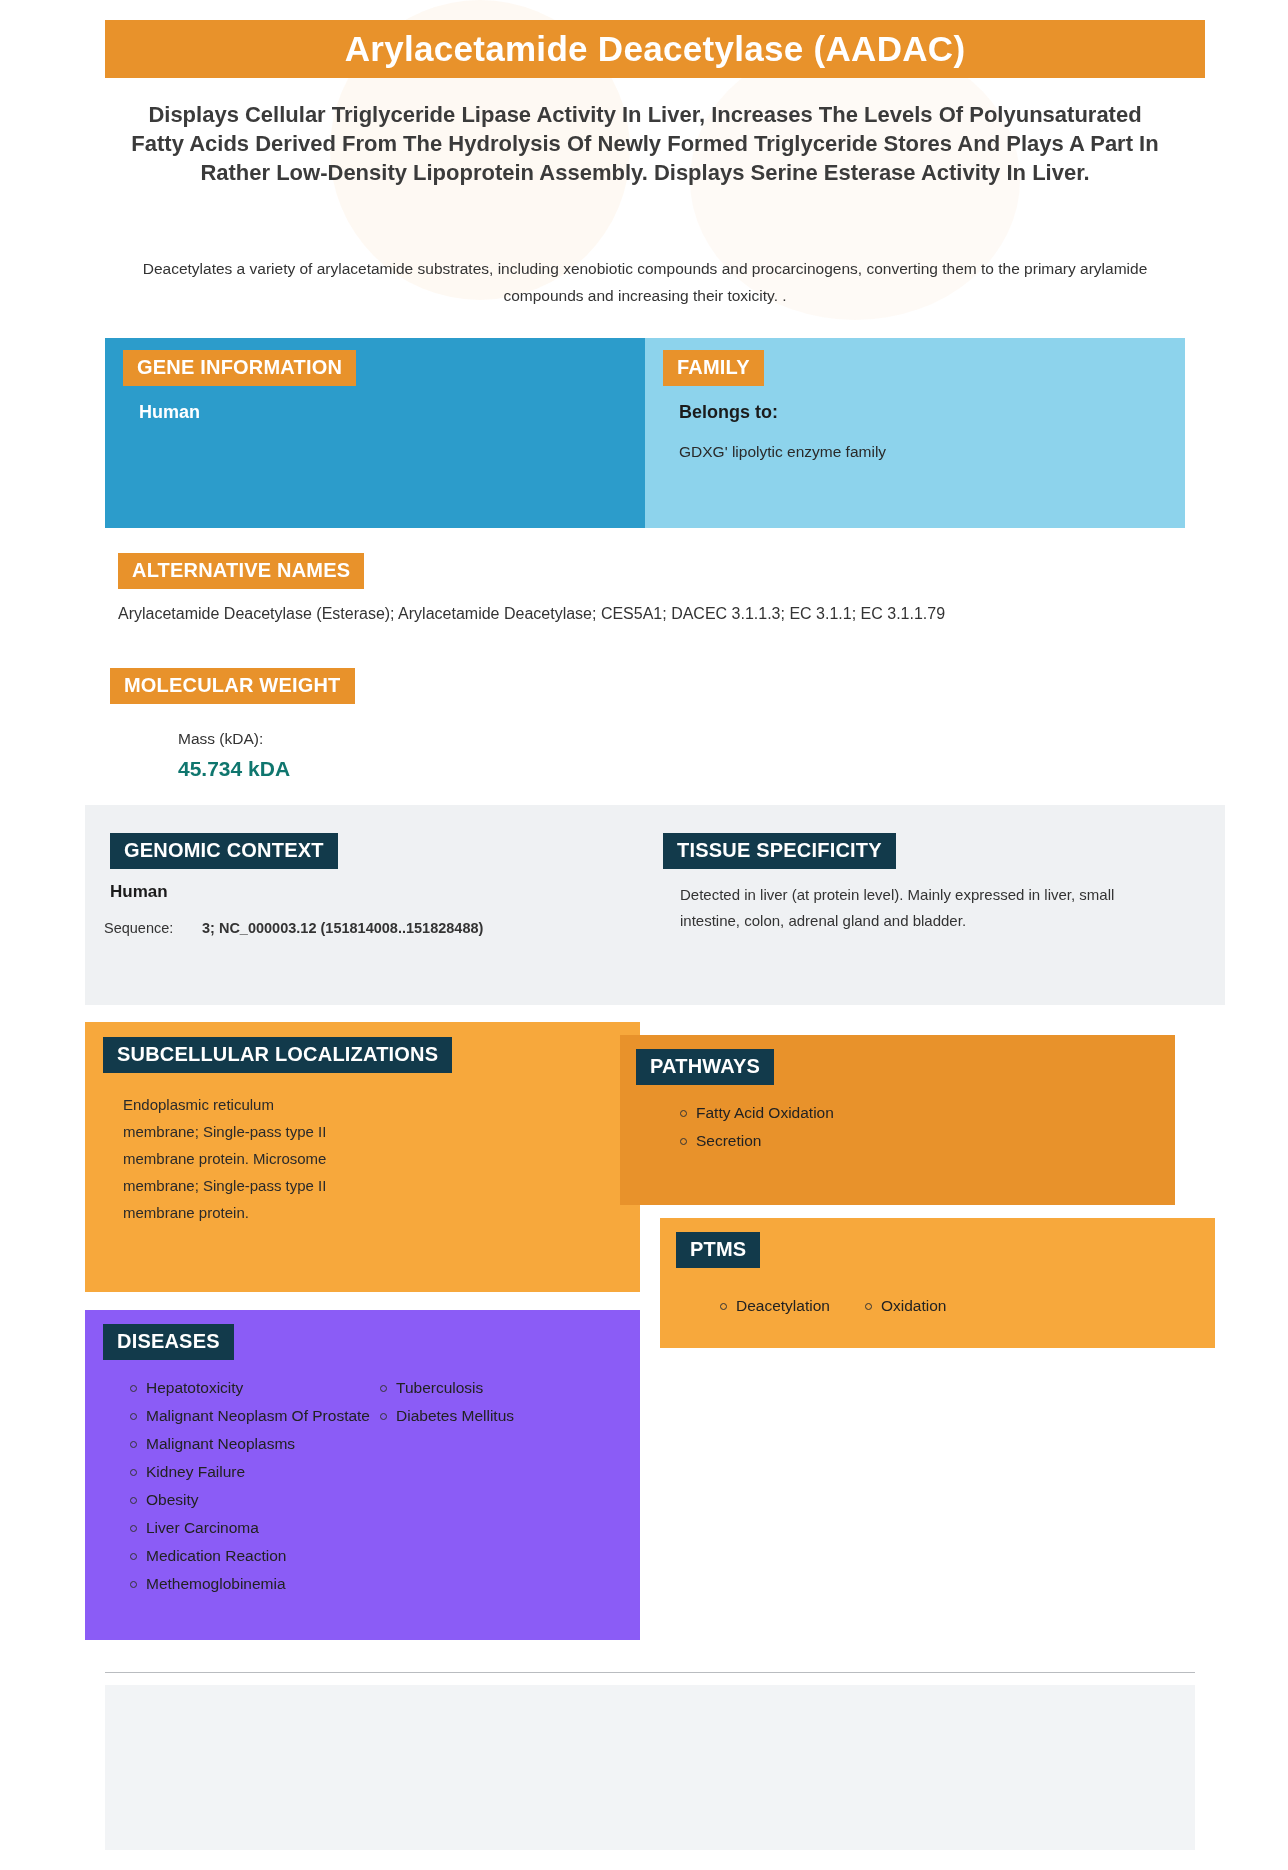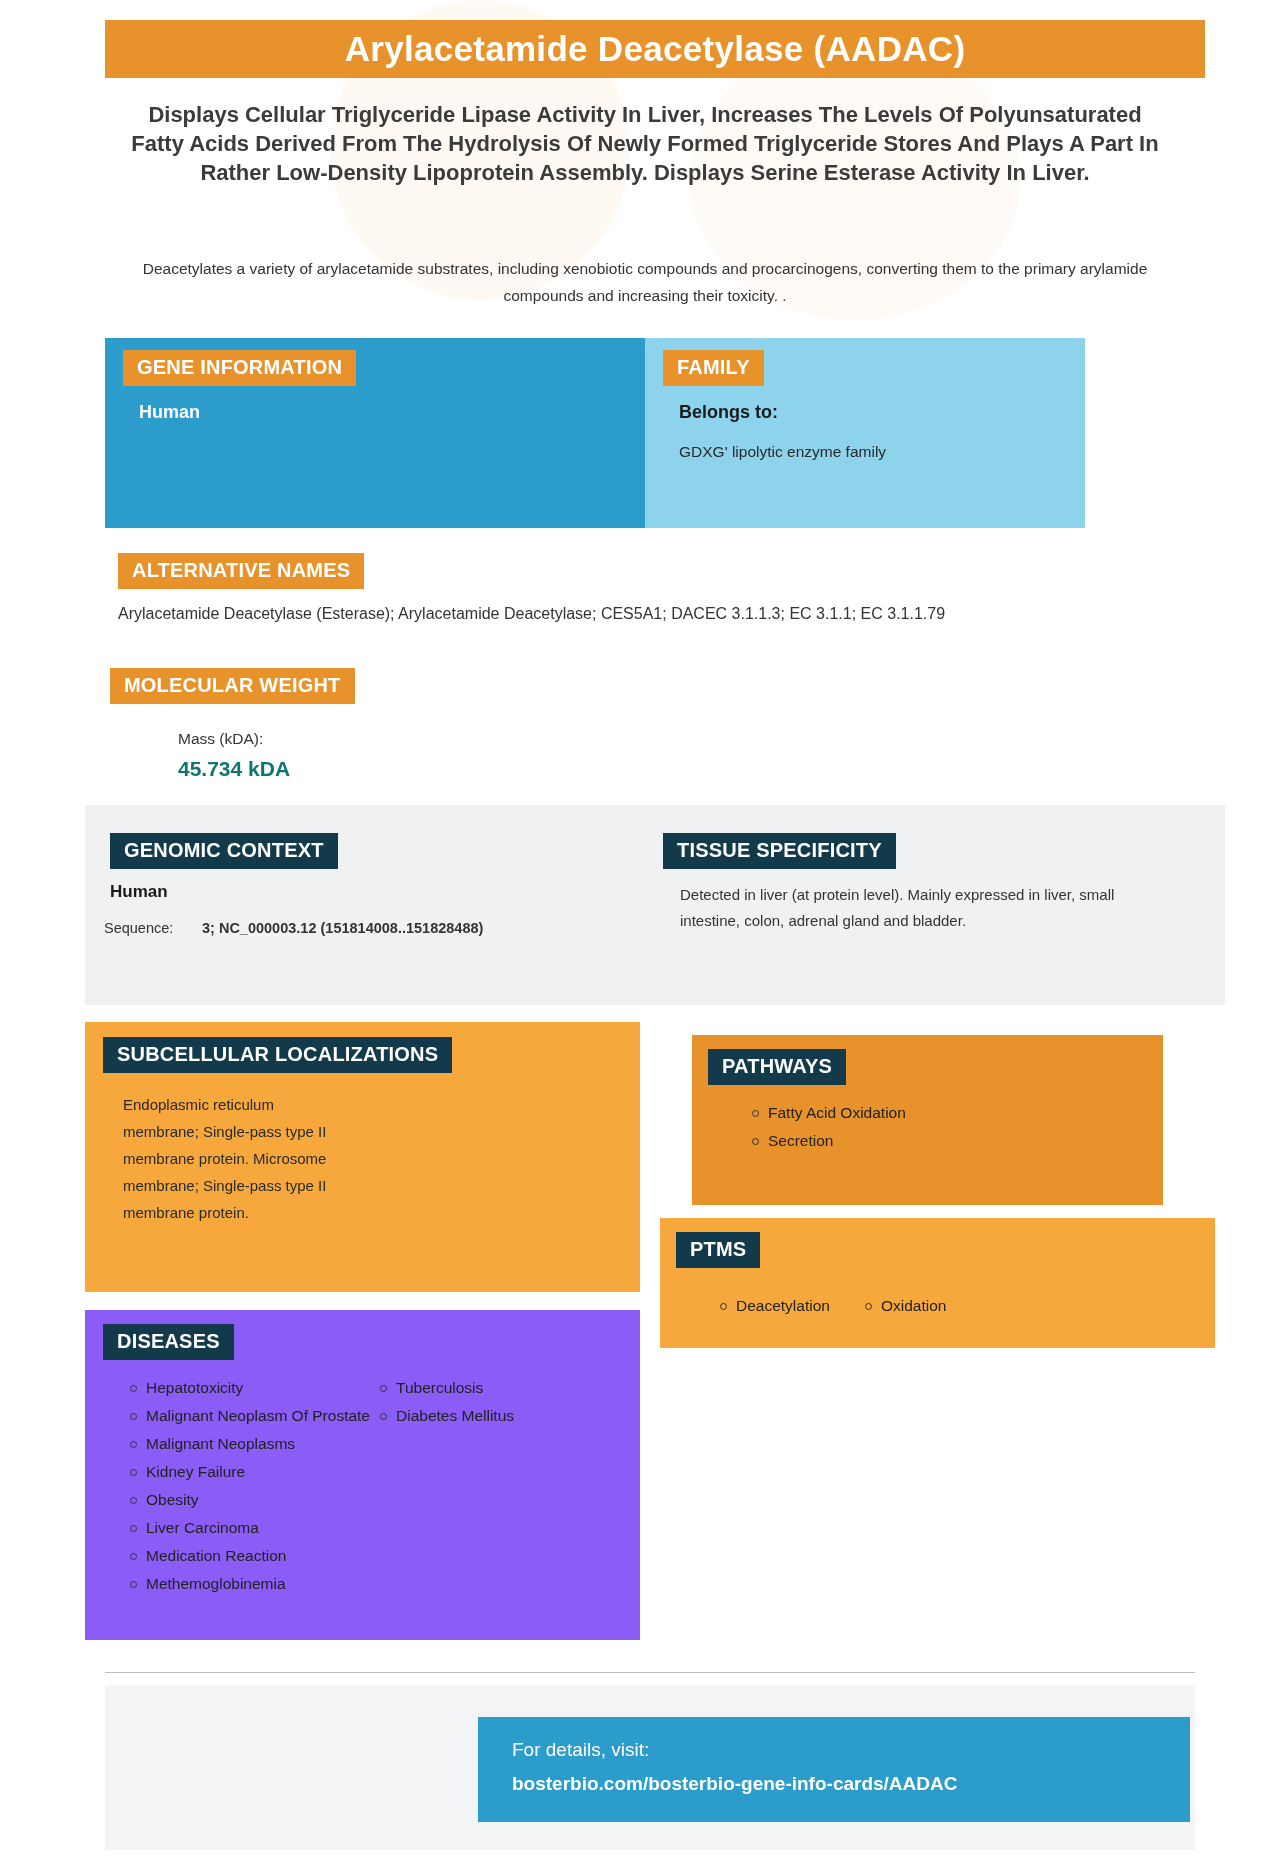--- a/index.html
+++ b/index.html
@@ -110,21 +110,21 @@
     margin-bottom: 5px;
   }
   .kv .row .k { width: 120px; }
   .kv .row .v { font-weight: bold; }
 
   
   .family {
     position: absolute;
     left: 645px;
     top: 338px;
-    width: 440px;
+    width: 540px;
     height: 190px;
     background: #8DD3EC;
   }
   .family .tag { margin: 12px 0 0 18px; }
   .family .belongs {
     margin: 16px 0 0 34px;
     font-size: 18px;
     font-weight: bold;
     color: #1b1b1b;
   }
@@ -227,23 +227,23 @@
     margin: 18px 0 0 38px;
     width: 230px;
     font-size: 15px;
     line-height: 27px;
     color: #2a2a2a;
   }
 
   
   .pathways {
     position: absolute;
-    left: 692px;
+    left: 620px;
     top: 1035px;
-    width: 471px;
+    width: 555px;
     height: 170px;
     background: #E8922B;
   }
   .pathways .tag { margin: 14px 0 0 16px; }
   ul.bullets {
     list-style: none;
     margin: 14px 0 0 0;
     padding: 0 0 0 60px;
   }
   ul.bullets li {
@@ -451,18 +451,14 @@
         <ul class="bullets">
           <li>Tuberculosis</li>
           <li>Diabetes Mellitus</li>
         </ul>
       </div>
     </div>
   </div>
 
   <div class="divider"></div>
   <div class="footer-band"></div>
-  <div class="footer-box">
-    <div class="line1">For details, visit:</div>
-    <div class="line2">bosterbio.com/bosterbio-gene-info-cards/AADAC</div>
-  </div>
 
 </div>
 
 </body></html>

